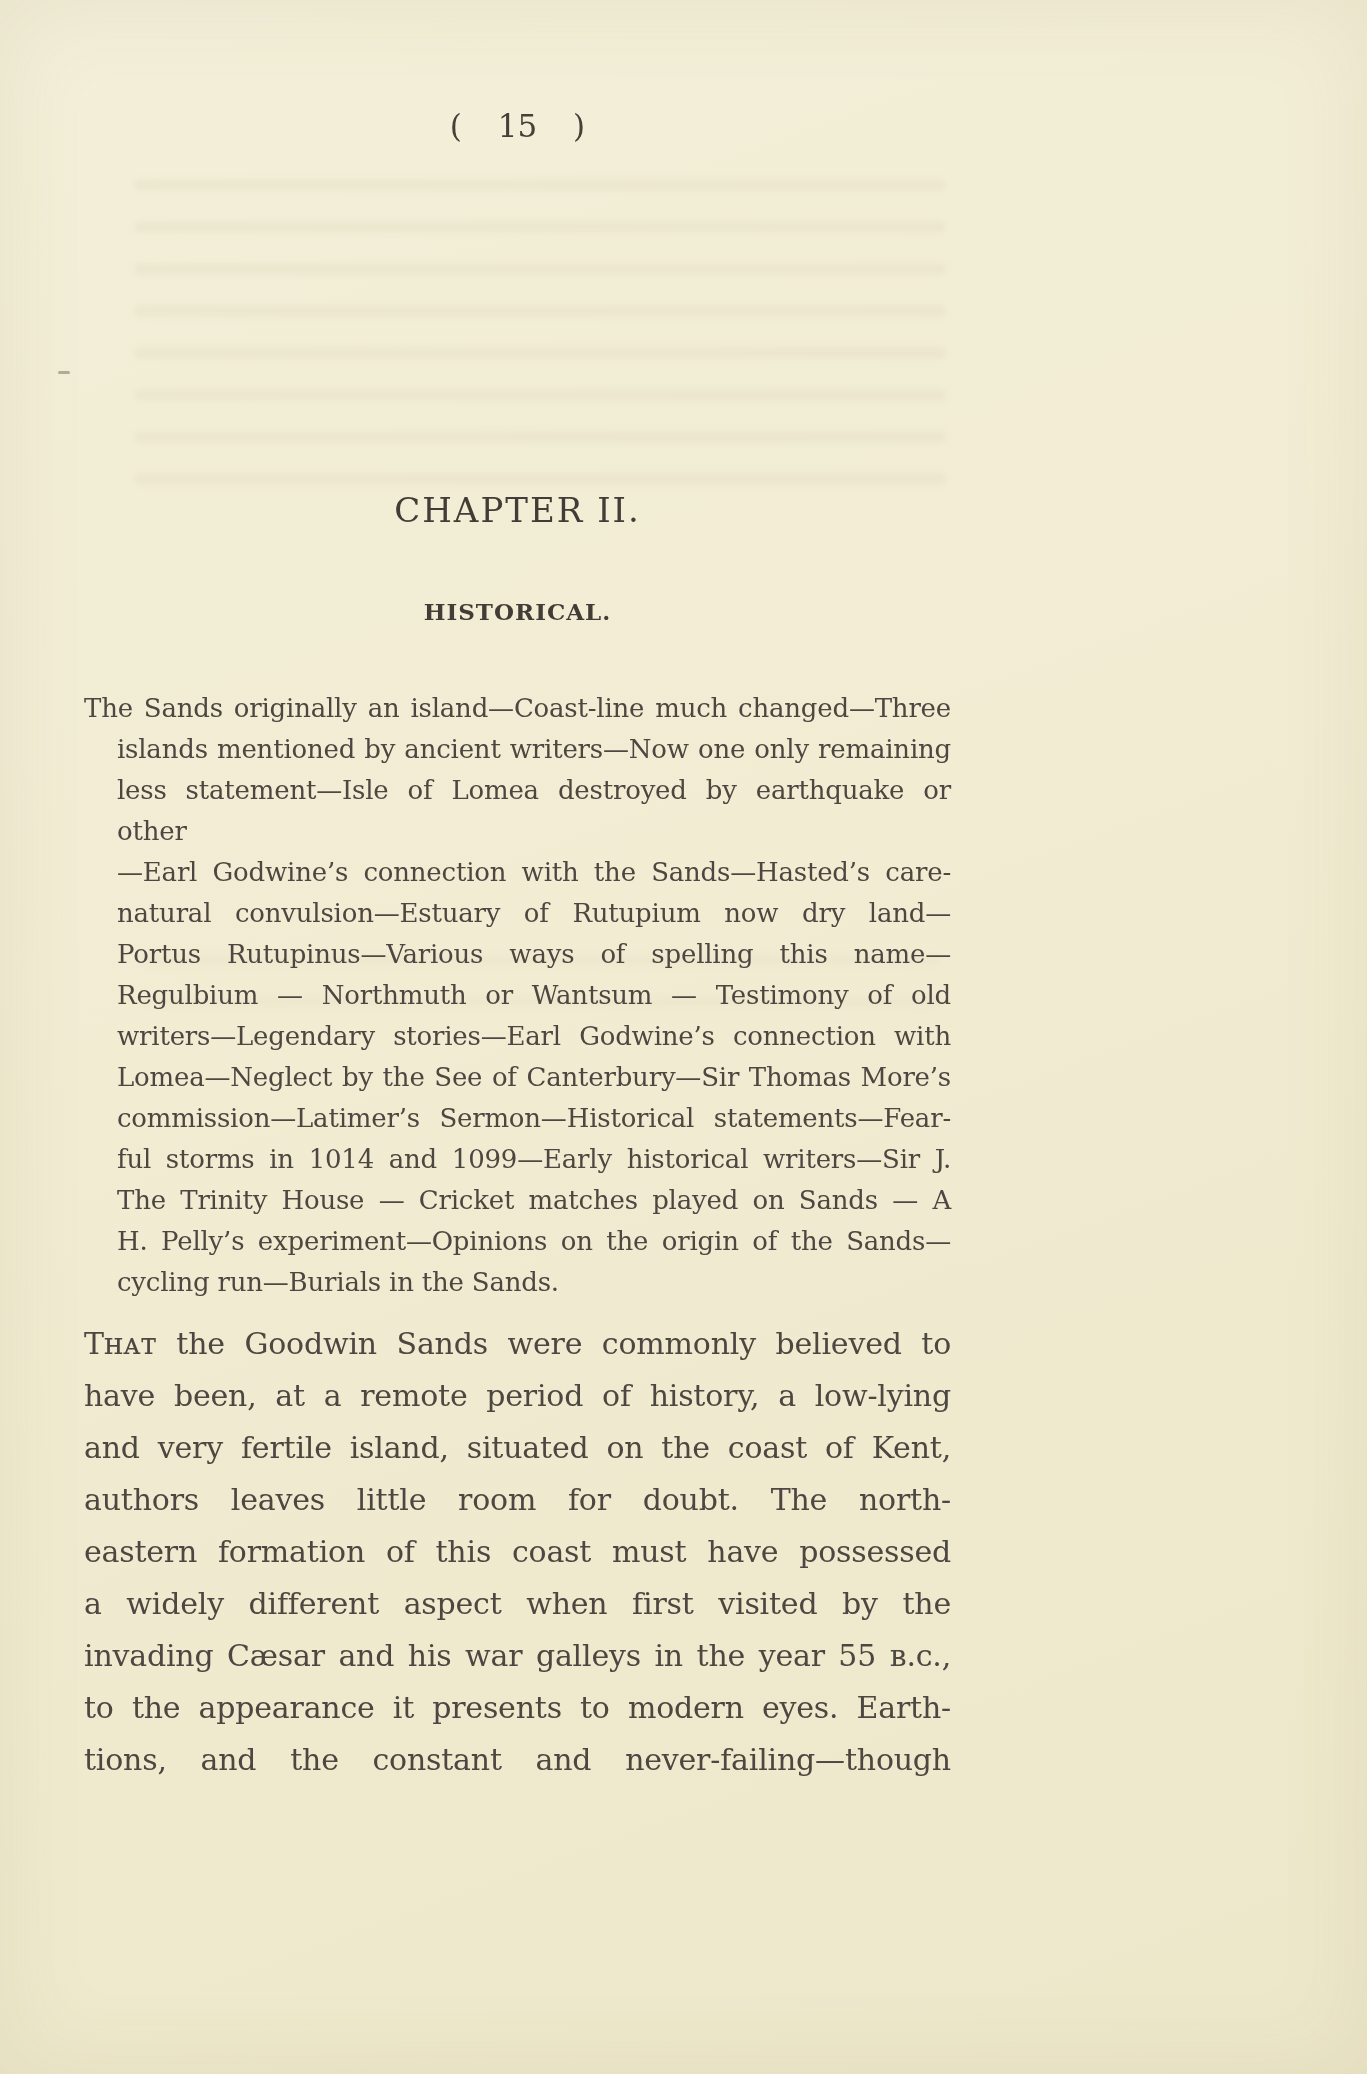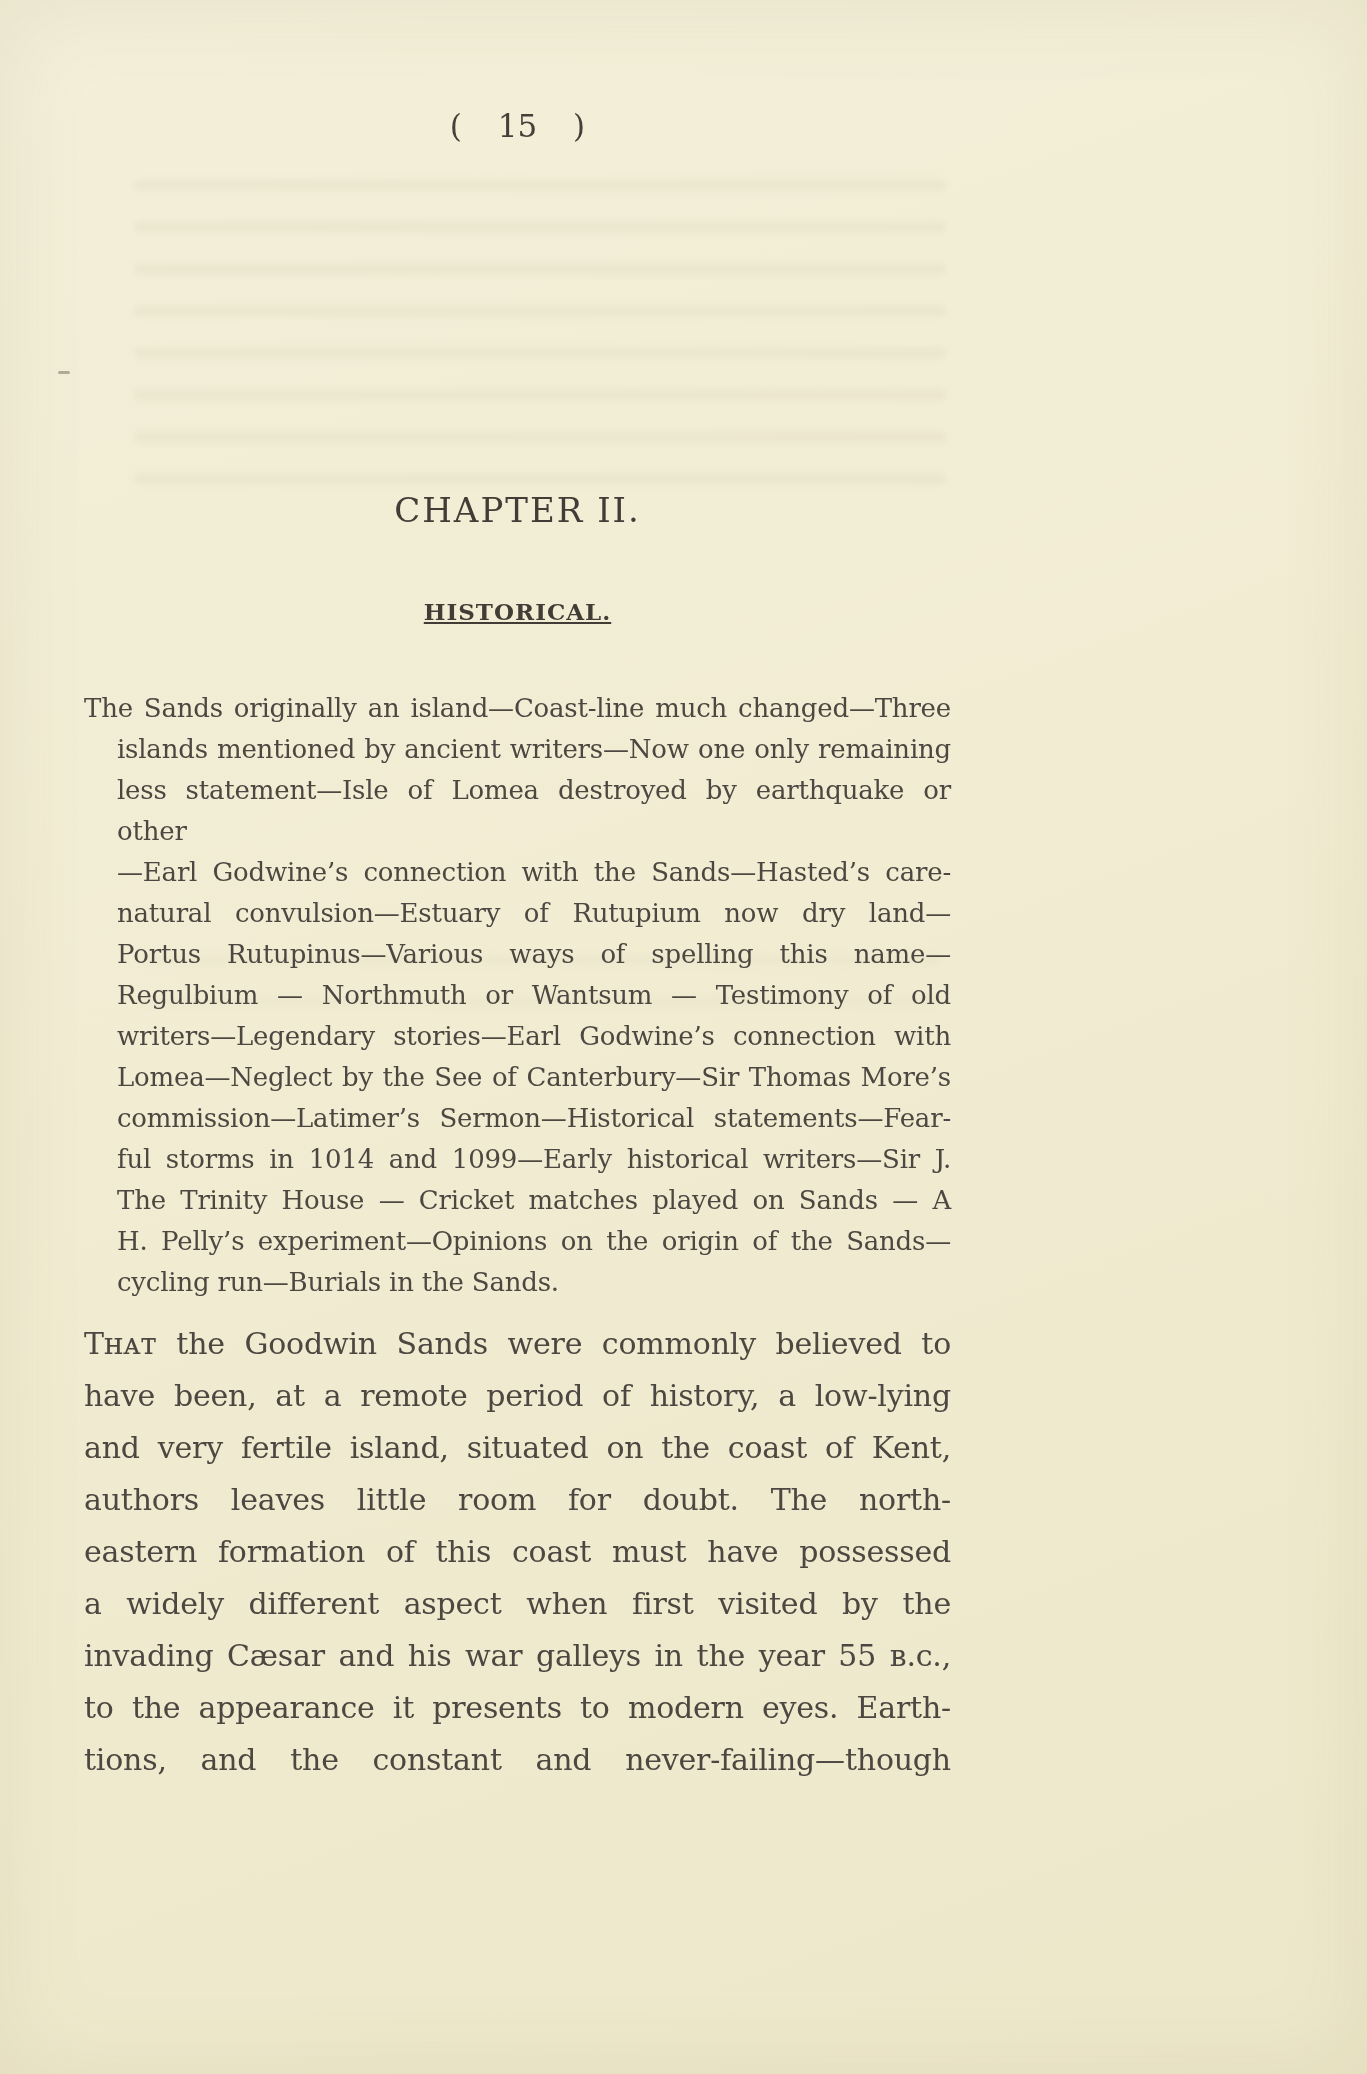--- a/index.html
+++ b/index.html
@@ -16,21 +16,21 @@
   .page-num{
     top:108px;text-align:center;
     font-size:31px;word-spacing:26px;color:#45403a;
   }
   .chapter{
     top:490px;text-align:center;
     font-size:34px;font-weight:normal;letter-spacing:2px;color:#413c35;
   }
   .section{
     top:598px;text-align:center;
-    font-size:23px;font-weight:bold;letter-spacing:1px;color:#413c35;text-decoration:underline;
+    font-size:23px;font-weight:bold;letter-spacing:1px;color:#413c35;
   }
   .summary{
     top:688px;
     font-size:26px;line-height:41px;letter-spacing:-0.2px;
   }
   .summary .line:not(:first-child){padding-left:33px;}
   .body-text{
     top:1318px;
     font-size:30px;line-height:52px;letter-spacing:-0.2px;
   }

